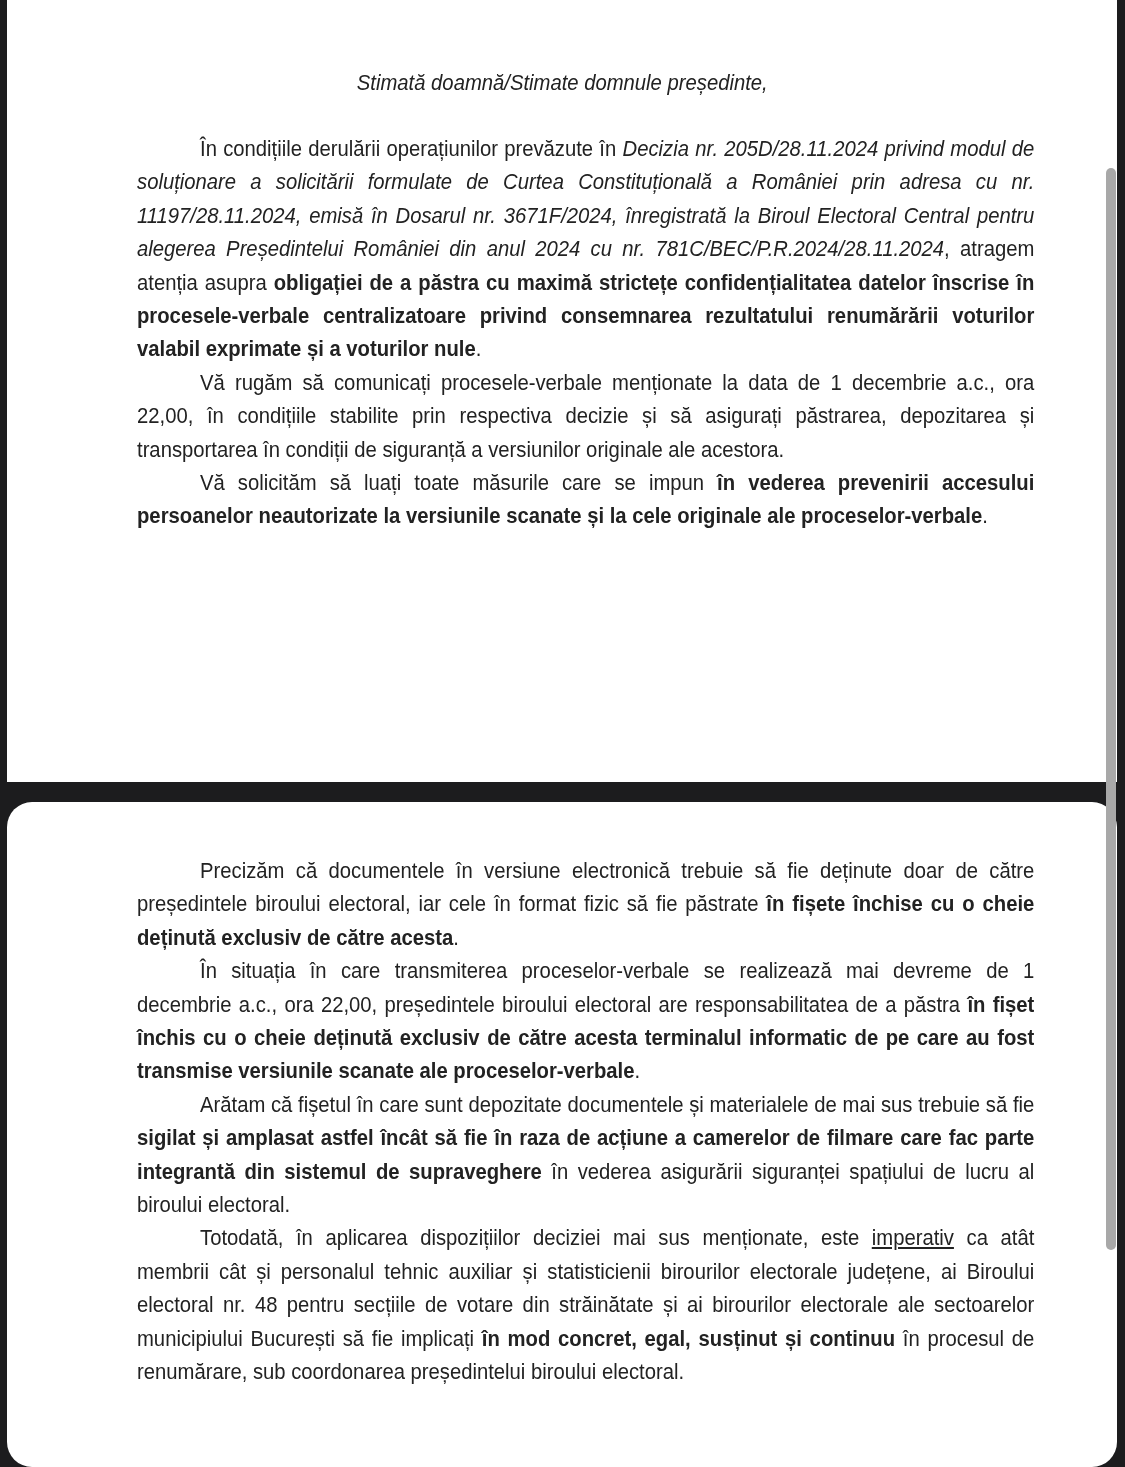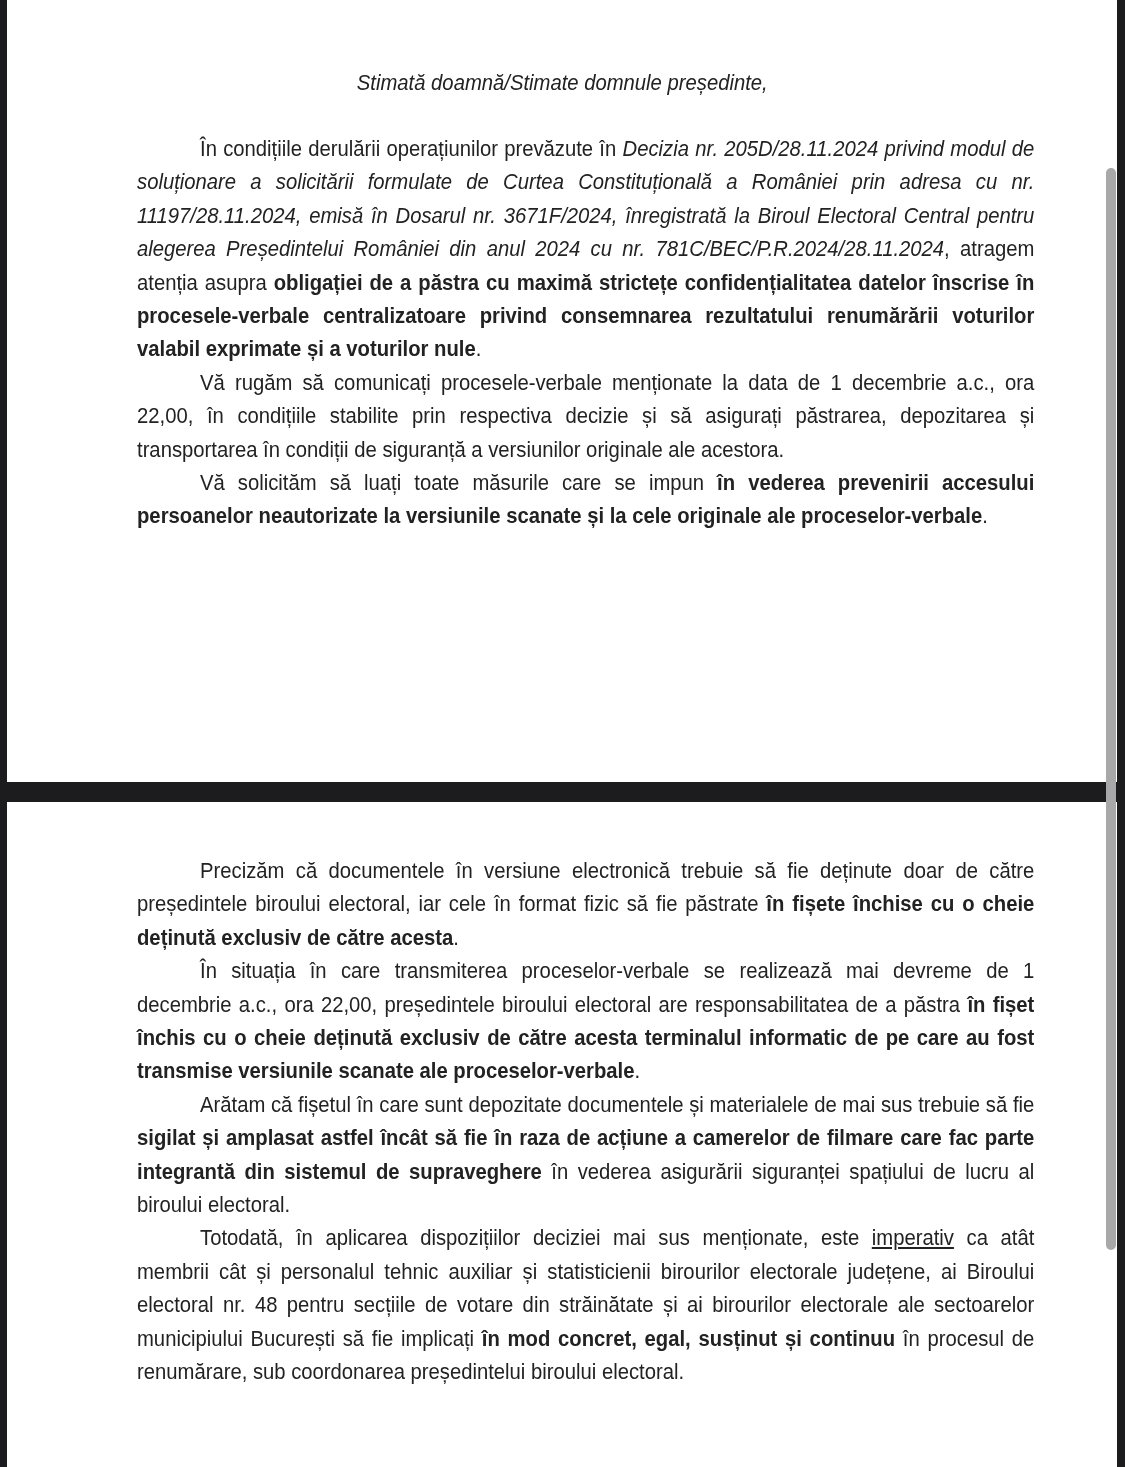--- a/index.html
+++ b/index.html
@@ -5,21 +5,21 @@
   html, body { margin: 0; padding: 0; }
   body {
     width: 1125px; height: 1467px; overflow: hidden;
     background: #1c1c1e; position: relative;
     font-family: "Liberation Sans", sans-serif;
   }
   .page {
     position: absolute; left: 7px; width: 1110px; background: #ffffff;
   }
   #page1 { top: 0; height: 782px; }
-  #page2 { top: 802px; height: 665px; }
+  #page2 { top: 802px; height: 665px; border-radius: 25px; }
   .text-block {
     position: absolute; left: 130px; width: 897px;
     font-size: 22.5px; line-height: 33.4px; color: #222;
     transform: scaleX(0.9); transform-origin: left top;
   }
   .text-inner { width: 997px; }
   p { margin: 0; text-align: justify; text-indent: 70px; }
   b { font-weight: bold; }
   i { font-style: italic; }
   u { text-decoration: underline; }

